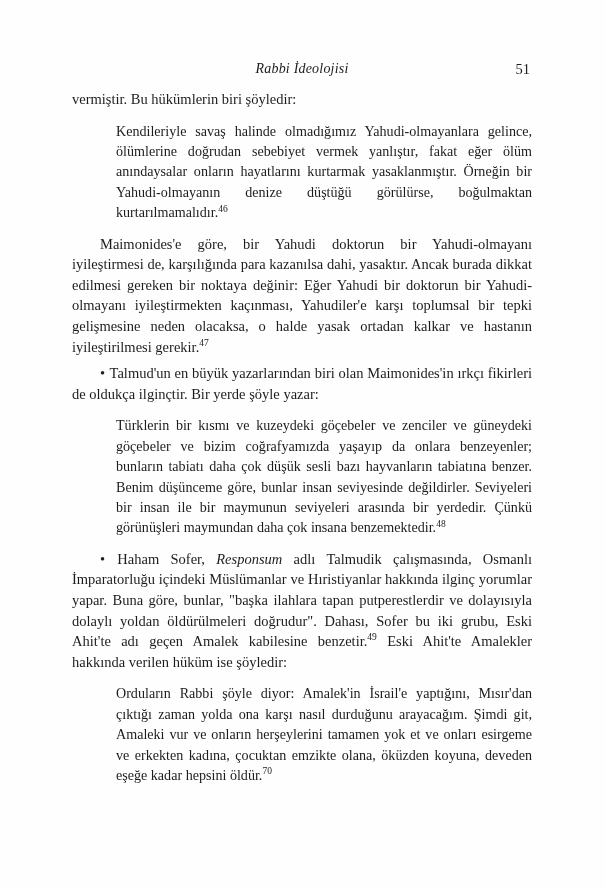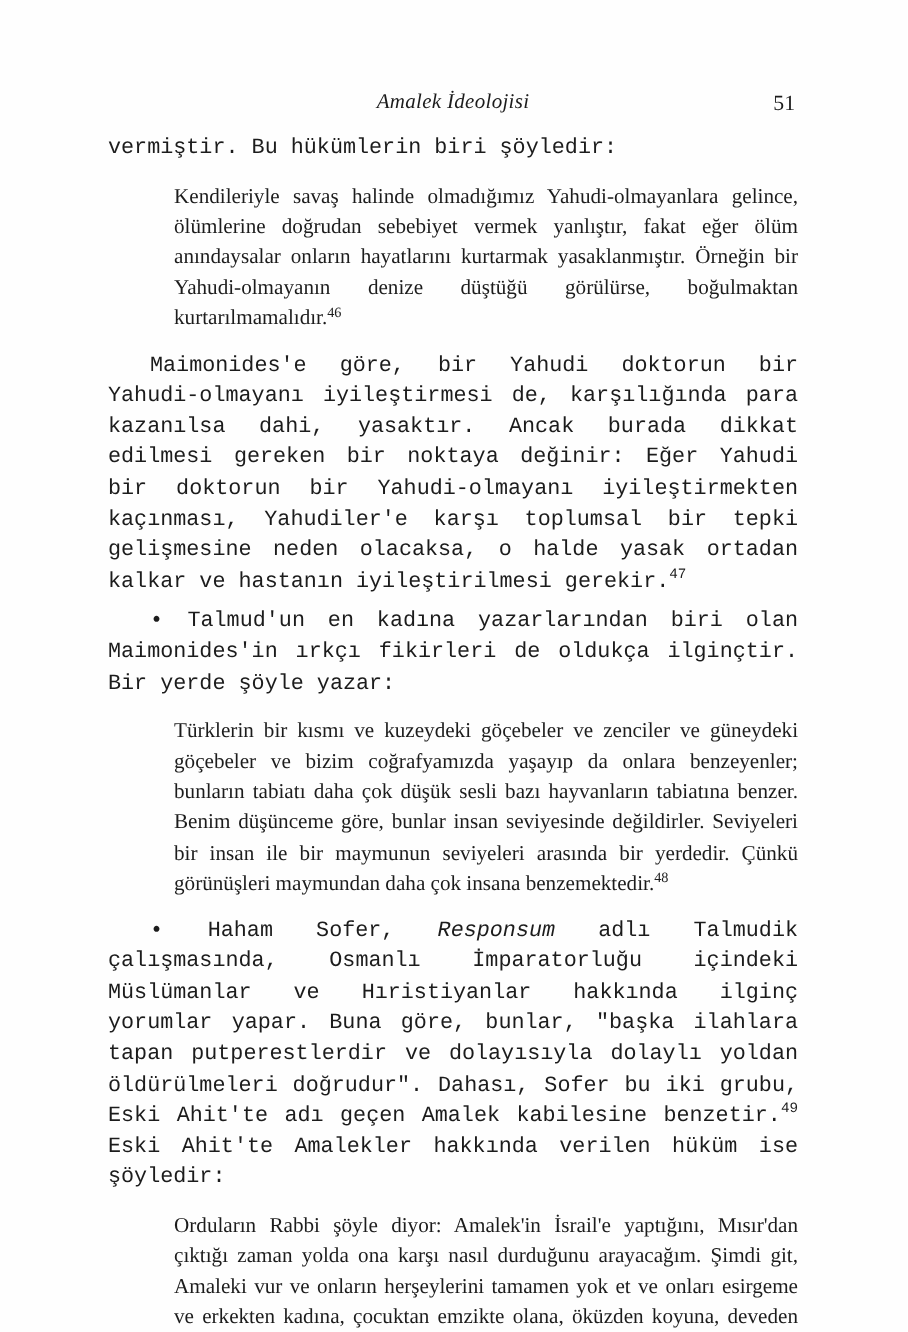--- a/index.html
+++ b/index.html
@@ -29,21 +29,21 @@
     font-style:normal;
     font-size:14.5px;
   }
   .body-text{
     position:absolute;
     top:89px;left:72px;width:460px;
     font-size:14.5px;
     line-height:20.6px;
     text-align:justify;
   }
-  p.para{margin:0 0 6px 0;font-family:Liberation Mono, monospace;}
+  p.para{margin:0 0 6px 0;}
   p.para.indent{text-indent:28px;}
   blockquote.quote{
     margin:11px 0 11px 44px;
     padding:0;
     font-size:14.1px;
     line-height:20.4px;
   }
   sup.fn{
     font-size:9.5px;
     line-height:0;
@@ -52,33 +52,33 @@
   }
   .it{font-style:italic;}
   .bullet{letter-spacing:1px;}
 </style>
 </head>
 <body>
 
 <div class="page">
 
   <header class="running-head">
-    <span class="head-title">Amalek İdeolojisi</span>
+    <span class="head-title">Rabbi İdeolojisi</span>
     <span class="page-num">51</span>
   </header>
 
   <main class="body-text">
 
     <p class="para"><span>vermiştir. Bu hükümlerin biri şöyledir:</span></p>
 
     <blockquote class="quote"><span>Kendileriyle savaş halinde olmadığımız Yahudi-olmayanlara gelince, ölümlerine doğrudan sebebiyet vermek yanlıştır, fakat eğer ölüm anındaysalar onların hayatlarını kurtarmak yasaklanmıştır. Örneğin bir Yahudi-olmayanın denize düştüğü görülürse, boğulmaktan kurtarılmamalıdır.</span><sup class="fn">46</sup></blockquote>
 
     <p class="para indent"><span>Maimonides'e göre, bir Yahudi doktorun bir Yahudi-olmayanı iyileştirmesi de, karşılığında para kazanılsa dahi, yasaktır. Ancak burada dikkat edilmesi gereken bir noktaya değinir: Eğer Yahudi bir doktorun bir Yahudi-olmayanı iyileştirmekten kaçınması, Yahudiler'e karşı toplumsal bir tepki gelişmesine neden olacaksa, o halde yasak ortadan kalkar ve hastanın iyileştirilmesi gerekir.</span><sup class="fn">47</sup></p>
 
-    <p class="para indent"><span class="bullet">•</span><span> Talmud'un en kadına yazarlarından biri olan Maimonides'in ırkçı fikirleri de oldukça ilginçtir. Bir yerde şöyle yazar:</span></p>
+    <p class="para indent"><span class="bullet">•</span><span> Talmud'un en büyük yazarlarından biri olan Maimonides'in ırkçı fikirleri de oldukça ilginçtir. Bir yerde şöyle yazar:</span></p>
 
     <blockquote class="quote"><span>Türklerin bir kısmı ve kuzeydeki göçebeler ve zenciler ve güneydeki göçebeler ve bizim coğrafyamızda yaşayıp da onlara benzeyenler; bunların tabiatı daha çok düşük sesli bazı hayvanların tabiatına benzer. Benim düşünceme göre, bunlar insan seviyesinde değildirler. Seviyeleri bir insan ile bir maymunun seviyeleri arasında bir yerdedir. Çünkü görünüşleri maymundan daha çok insana benzemektedir.</span><sup class="fn">48</sup></blockquote>
 
     <p class="para indent"><span class="bullet">•</span><span> Haham Sofer, </span><span class="it">Responsum</span><span> adlı Talmudik çalışmasında, Osmanlı İmparatorluğu içindeki Müslümanlar ve Hıristiyanlar hakkında ilginç yorumlar yapar. Buna göre, bunlar, "başka ilahlara tapan putperestlerdir ve dolayısıyla dolaylı yoldan öldürülmeleri doğrudur". Dahası, Sofer bu iki grubu, Eski Ahit'te adı geçen Amalek kabilesine benzetir.</span><sup class="fn">49</sup><span> Eski Ahit'te Amalekler hakkında verilen hüküm ise şöyledir:</span></p>
 
     <blockquote class="quote"><span>Orduların Rabbi şöyle diyor: Amalek'in İsrail'e yaptığını, Mısır'dan çıktığı zaman yolda ona karşı nasıl durduğunu arayacağım. Şimdi git, Amaleki vur ve onların herşeylerini tamamen yok et ve onları esirgeme ve erkekten kadına, çocuktan emzikte olana, öküzden koyuna, deveden eşeğe kadar hepsini öldür.</span><sup class="fn">70</sup></blockquote>
 
   </main>
 
 </div>

